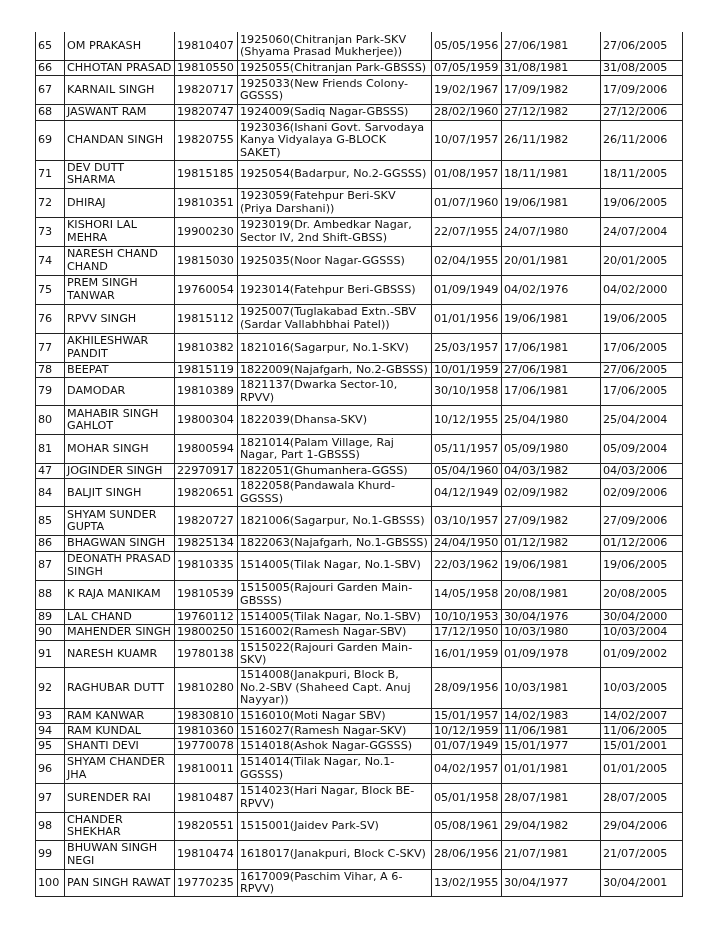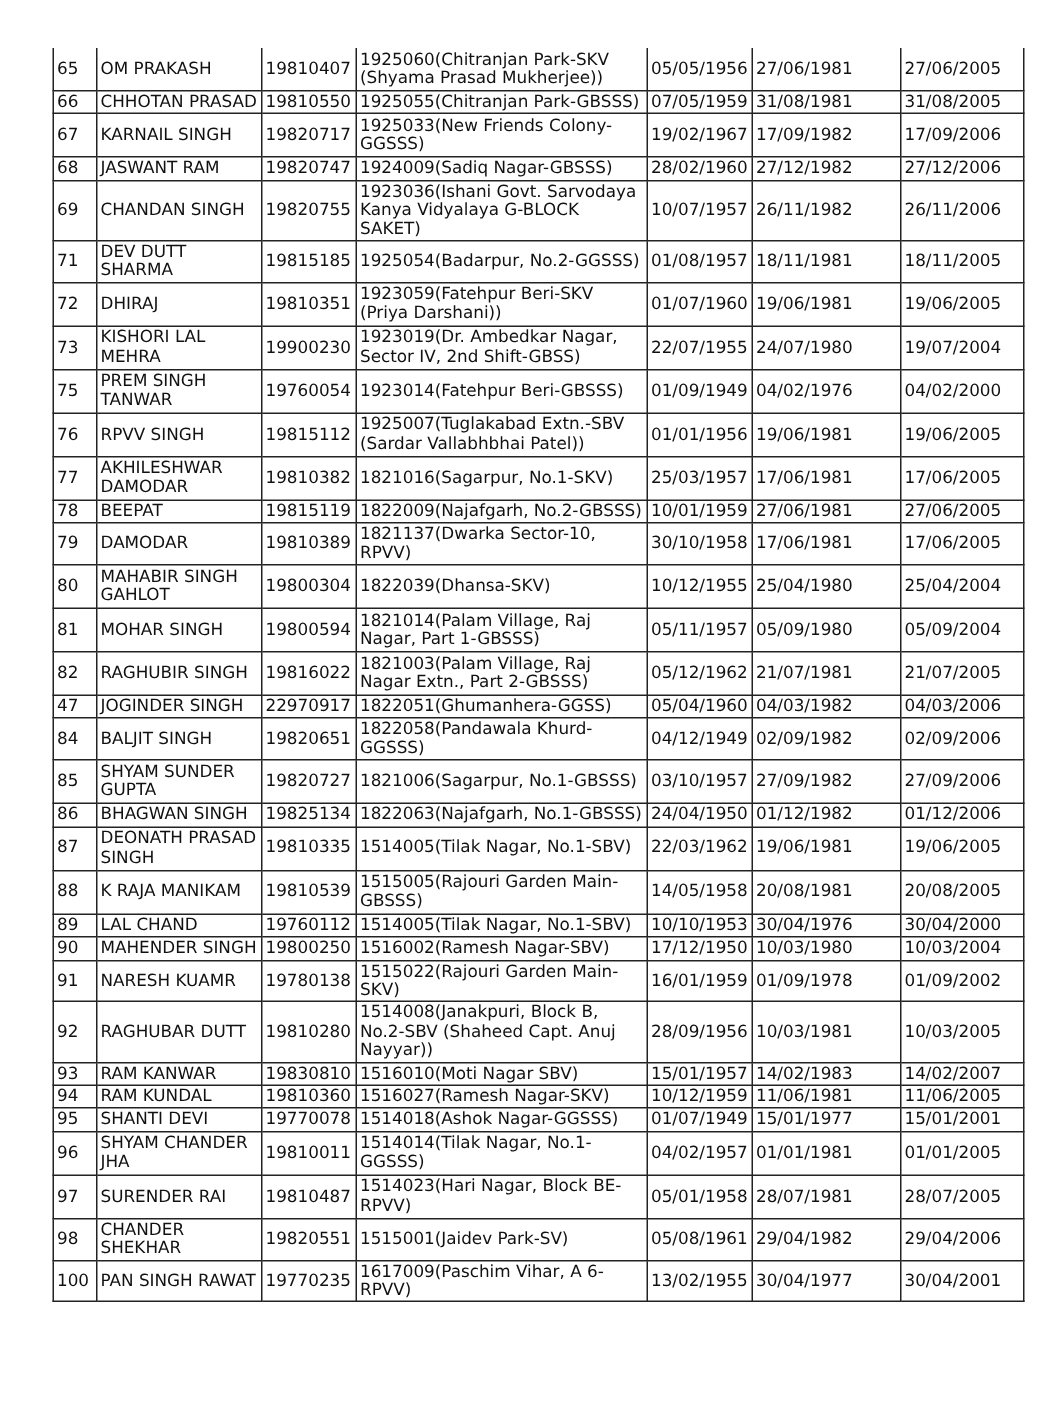--- a/index.html
+++ b/index.html
@@ -92,21 +92,30 @@
           <td class="c5">19/06/1981</td>
           <td class="c6">19/06/2005</td>
         </tr>
         <tr class="tall">
           <td class="c0">73</td>
           <td class="c1">KISHORI LAL MEHRA</td>
           <td class="c2">19900230</td>
           <td class="c3">1923019(Dr. Ambedkar Nagar, Sector IV, 2nd Shift-GBSS)</td>
           <td class="c4">22/07/1955</td>
           <td class="c5">24/07/1980</td>
-          <td class="c6">19/07/2004</td>
+          <td class="c6">24/07/2004</td>
+        </tr>
+        <tr class="tall">
+          <td class="c0">74</td>
+          <td class="c1">NARESH CHAND CHAND</td>
+          <td class="c2">19815030</td>
+          <td class="c3">1925035(Noor Nagar-GGSSS)</td>
+          <td class="c4">02/04/1955</td>
+          <td class="c5">20/01/1981</td>
+          <td class="c6">20/01/2005</td>
         </tr>
         <tr class="tall">
           <td class="c0">75</td>
           <td class="c1">PREM SINGH TANWAR</td>
           <td class="c2">19760054</td>
           <td class="c3">1923014(Fatehpur Beri-GBSSS)</td>
           <td class="c4">01/09/1949</td>
           <td class="c5">04/02/1976</td>
           <td class="c6">04/02/2000</td>
         </tr>
@@ -114,21 +123,21 @@
           <td class="c0">76</td>
           <td class="c1">RPVV SINGH</td>
           <td class="c2">19815112</td>
           <td class="c3">1925007(Tuglakabad Extn.-SBV (Sardar Vallabhbhai Patel))</td>
           <td class="c4">01/01/1956</td>
           <td class="c5">19/06/1981</td>
           <td class="c6">19/06/2005</td>
         </tr>
         <tr class="tall">
           <td class="c0">77</td>
-          <td class="c1">AKHILESHWAR DAMODAR</td>
+          <td class="c1">AKHILESHWAR PANDIT</td>
           <td class="c2">19810382</td>
           <td class="c3">1821016(Sagarpur, No.1-SKV)</td>
           <td class="c4">25/03/1957</td>
           <td class="c5">17/06/1981</td>
           <td class="c6">17/06/2005</td>
         </tr>
         <tr class="short">
           <td class="c0">78</td>
           <td class="c1">BEEPAT</td>
           <td class="c2">19815119</td>
@@ -157,29 +166,20 @@
         </tr>
         <tr class="tall">
           <td class="c0">81</td>
           <td class="c1">MOHAR SINGH</td>
           <td class="c2">19800594</td>
           <td class="c3">1821014(Palam Village, Raj Nagar, Part 1-GBSSS)</td>
           <td class="c4">05/11/1957</td>
           <td class="c5">05/09/1980</td>
           <td class="c6">05/09/2004</td>
         </tr>
-        <tr class="tall">
-          <td class="c0">82</td>
-          <td class="c1">RAGHUBIR SINGH</td>
-          <td class="c2">19816022</td>
-          <td class="c3">1821003(Palam Village, Raj Nagar Extn., Part 2-GBSSS)</td>
-          <td class="c4">05/12/1962</td>
-          <td class="c5">21/07/1981</td>
-          <td class="c6">21/07/2005</td>
-        </tr>
         <tr class="short">
           <td class="c0">47</td>
           <td class="c1">JOGINDER SINGH</td>
           <td class="c2">22970917</td>
           <td class="c3">1822051(Ghumanhera-GGSS)</td>
           <td class="c4">05/04/1960</td>
           <td class="c5">04/03/1982</td>
           <td class="c6">04/03/2006</td>
         </tr>
         <tr class="short">
@@ -310,20 +310,29 @@
         </tr>
         <tr class="short">
           <td class="c0">98</td>
           <td class="c1">CHANDER SHEKHAR</td>
           <td class="c2">19820551</td>
           <td class="c3">1515001(Jaidev Park-SV)</td>
           <td class="c4">05/08/1961</td>
           <td class="c5">29/04/1982</td>
           <td class="c6">29/04/2006</td>
         </tr>
+        <tr class="tall">
+          <td class="c0">99</td>
+          <td class="c1">BHUWAN SINGH NEGI</td>
+          <td class="c2">19810474</td>
+          <td class="c3">1618017(Janakpuri, Block C-SKV)</td>
+          <td class="c4">28/06/1956</td>
+          <td class="c5">21/07/1981</td>
+          <td class="c6">21/07/2005</td>
+        </tr>
         <tr class="short">
           <td class="c0">100</td>
           <td class="c1">PAN SINGH RAWAT</td>
           <td class="c2">19770235</td>
           <td class="c3">1617009(Paschim Vihar, A 6-RPVV)</td>
           <td class="c4">13/02/1955</td>
           <td class="c5">30/04/1977</td>
           <td class="c6">30/04/2001</td>
         </tr>
       </tbody>

